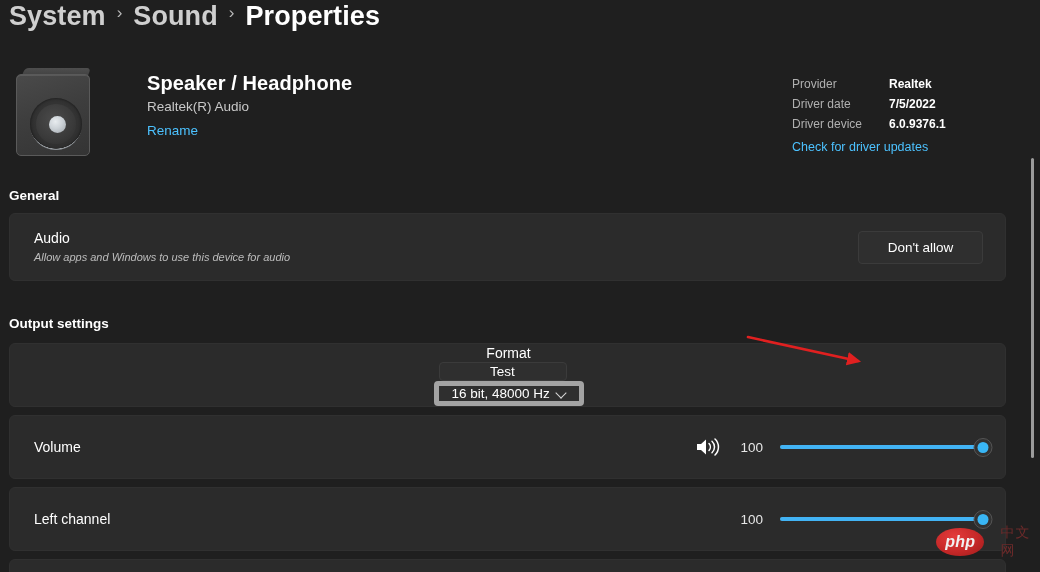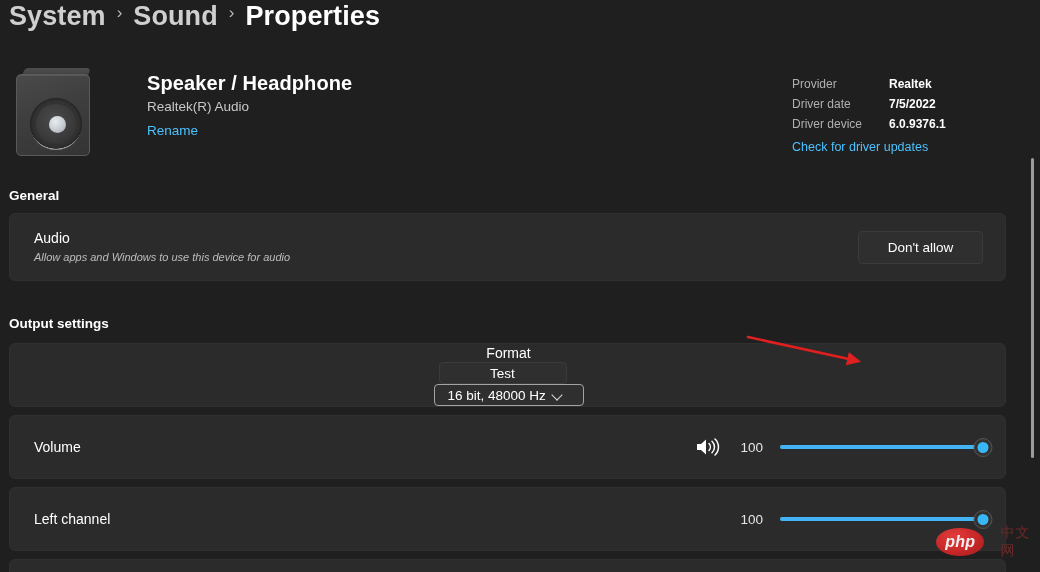--- a/index.html
+++ b/index.html
@@ -225,21 +225,21 @@
     align-items: center;
     justify-content: center;
     cursor: pointer;
     white-space: nowrap;
   }
   #btn-dont-allow { width: 125px; height: 33px; }
   #btn-test { width: 128px; margin-right: 12px; }
 
   .dropdown {
     background: #2f2f2f;
-    border: 1px solid #a3a3a3;
+    border: 5px solid #a3a3a3;
     border-radius: 4px;
     height: 32px;
     width: 150px;
     display: inline-flex;
     align-items: center;
     padding: 0 11px 0 13px;
     color: #ffffff;
     font-size: 13.5px;
     cursor: pointer;
   }

